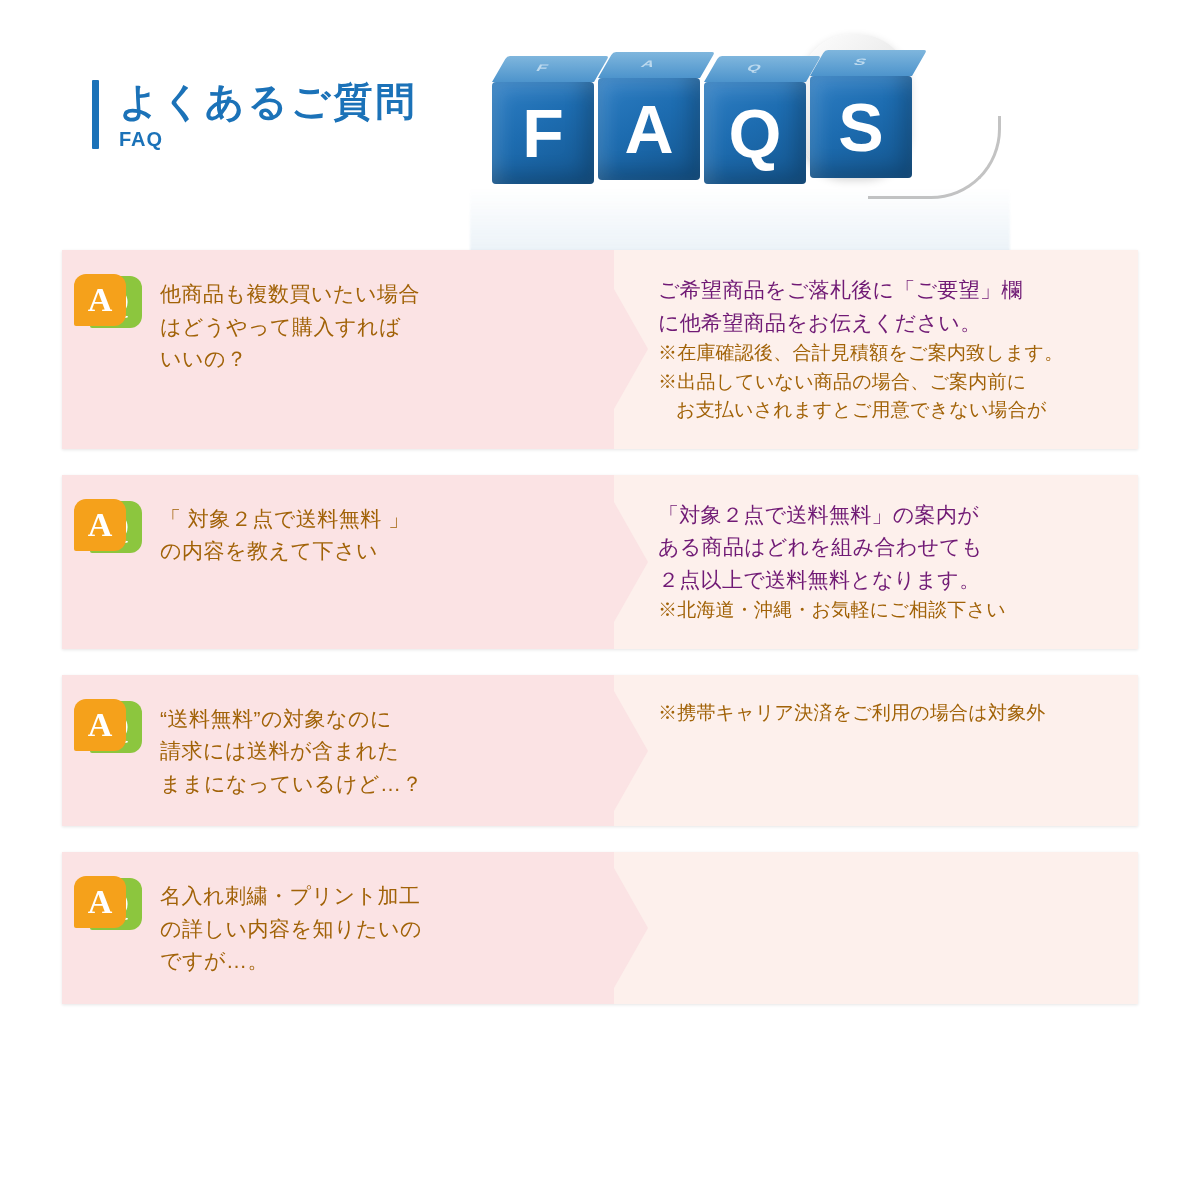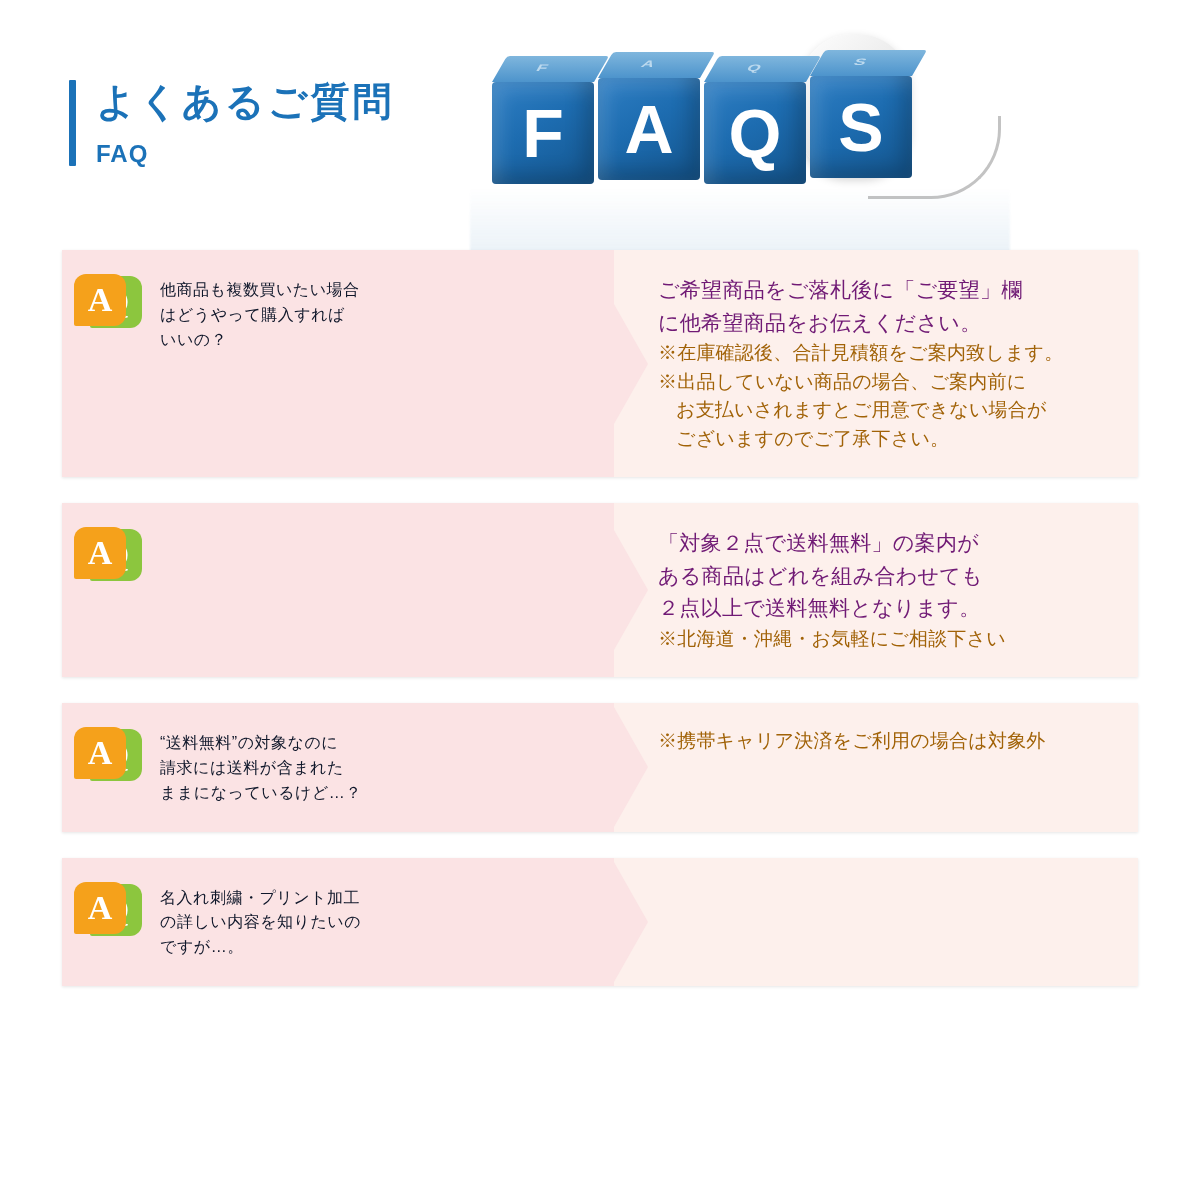--- a/index.html
+++ b/index.html
@@ -15,21 +15,21 @@
     overflow: hidden;
   }
 
   
   .header {
     position: relative;
     height: 250px;
   }
   .title-block {
     position: absolute;
-    left: 69px;
+    left: 92px;
     top: 80px;
     display: flex;
     align-items: stretch;
   }
   .title-bar {
     width: 7px;
     background: #1b72b8;
     margin-right: 20px;
     border-radius: 1px;
   }
@@ -39,25 +39,25 @@
     justify-content: center;
   }
   .title-ja {
     font-size: 39px;
     letter-spacing: 3px;
     color: #1b72b8;
     font-weight: bold;
     line-height: 1.15;
   }
   .title-en {
-    font-size: 24px;
+    font-size: 20px;
     letter-spacing: 1px;
     color: #1b72b8;
     font-weight: bold;
-    margin-top: 17px;
+    margin-top: 4px;
     line-height: 1;
   }
 
   
   .cubes {
     position: absolute;
     left: 470px;
     top: 20px;
     width: 540px;
     height: 230px;
@@ -227,23 +227,23 @@
   }
   .badge-q { background: #8cc63e; }
   .badge-a {
     background: #f5a11b;
     position: absolute;
     left: 12px;
     top: 24px;
   }
   .a-wrap { position: relative; }
   .q-text {
-    font-size: 16px;
+    font-size: 21px;
     line-height: 1.55;
-    color: #0f172a;
+    color: #a16207;
     letter-spacing: 0.5px;
     padding-top: 2px;
   }
   .a-text {
     font-size: 21px;
     line-height: 1.55;
     color: #701a75;
     letter-spacing: 0.3px;
   }
   .a-note {
@@ -305,27 +305,27 @@
         <div class="q-fill-top" style="top: 0px; bottom: 0px;"></div>
         <div class="q-arrow"></div>
       </div>
       <div class="a-side">
         <div class="badge badge-a">A</div>
         <div class="a-wrap">
           <div class="a-text">ご希望商品をご落札後に「ご要望」欄<br>に他希望商品をお伝えください。</div>
           <div class="a-note">※在庫確認後、合計見積額をご案内致します。</div>
           <div class="a-note">※出品していない商品の場合、ご案内前に</div>
           <div class="a-note a-note-indent">お支払いされますとご用意できない場合が</div>
-          <div class="a-note a-note-indent">ございますのでご了承下さい。</div>
         </div>
       </div>
     </div>
     <div class="faq-row">
       <div class="q-side">
         <div class="badge badge-q">Q</div>
+        <div class="q-text">「 対象２点で送料無料 」<br>の内容を教えて下さい</div>
         <div class="q-fill-top" style="top: 0px; bottom: 0px;"></div>
         <div class="q-arrow"></div>
       </div>
       <div class="a-side">
         <div class="badge badge-a">A</div>
         <div class="a-wrap">
           <div class="a-text">「対象２点で送料無料」の案内が<br>ある商品はどれを組み合わせても<br>２点以上で送料無料となります。</div>
           <div class="a-note">※北海道・沖縄・お気軽にご相談下さい</div>
         </div>
       </div>

